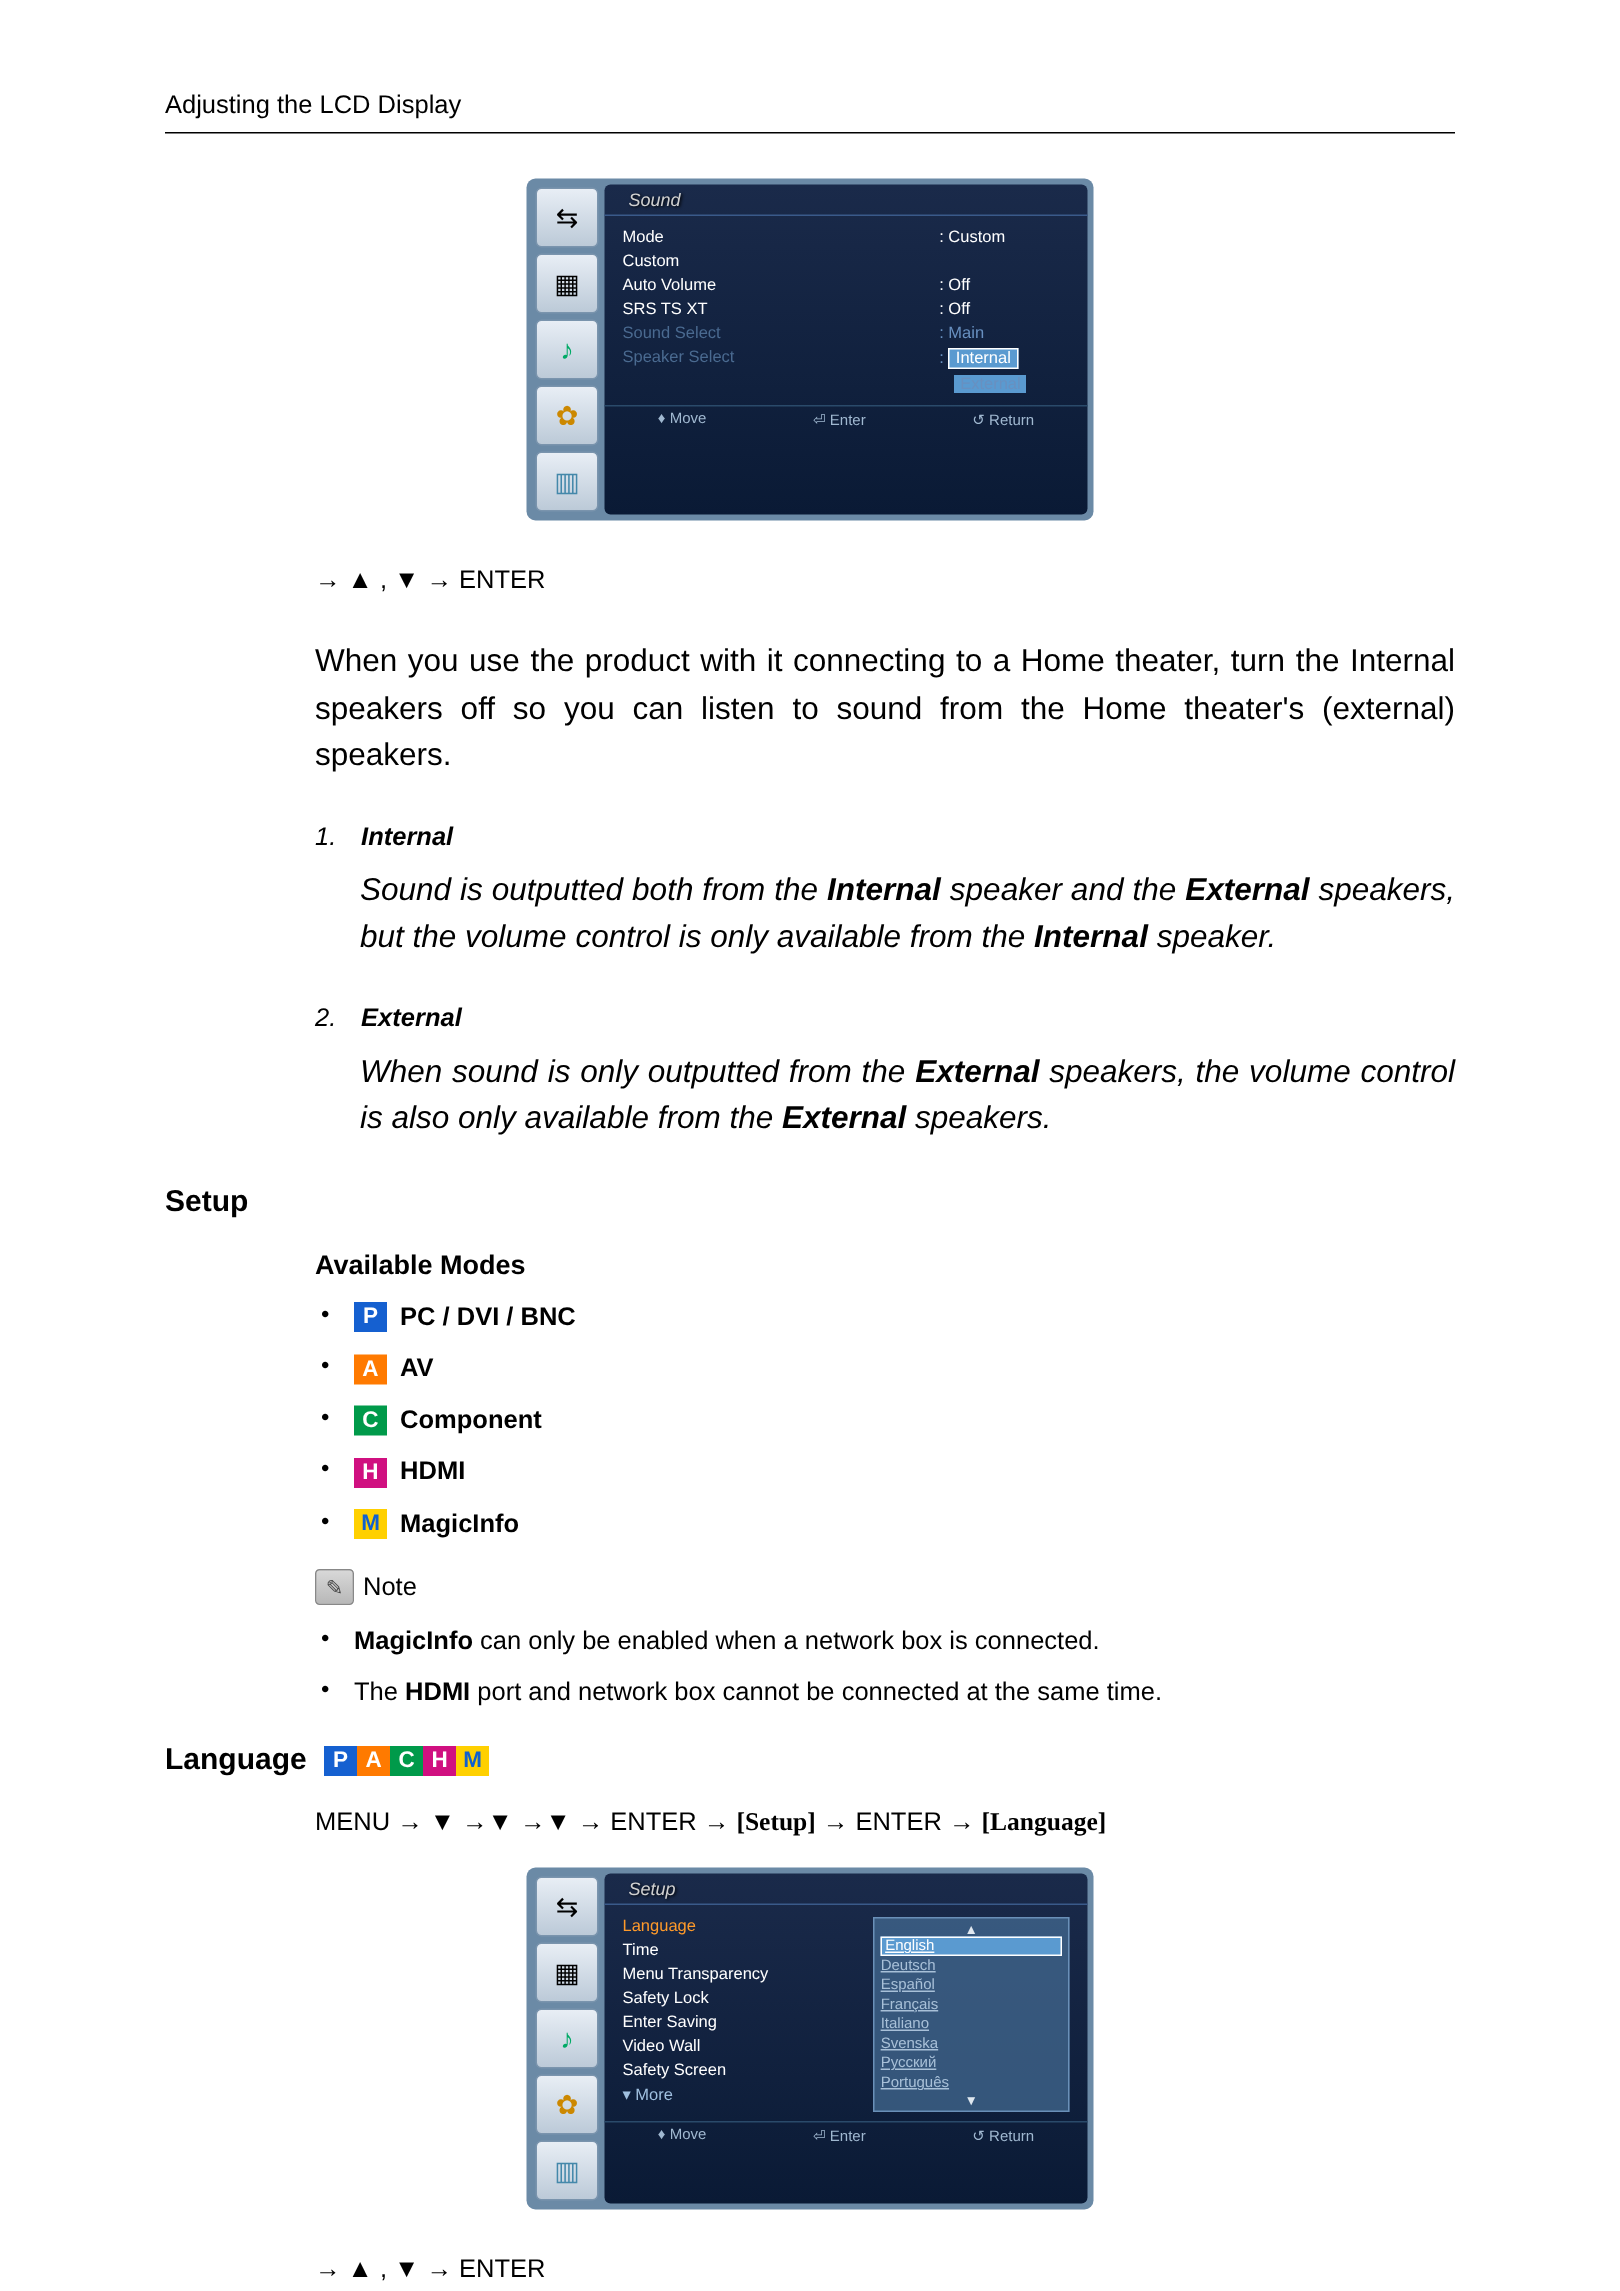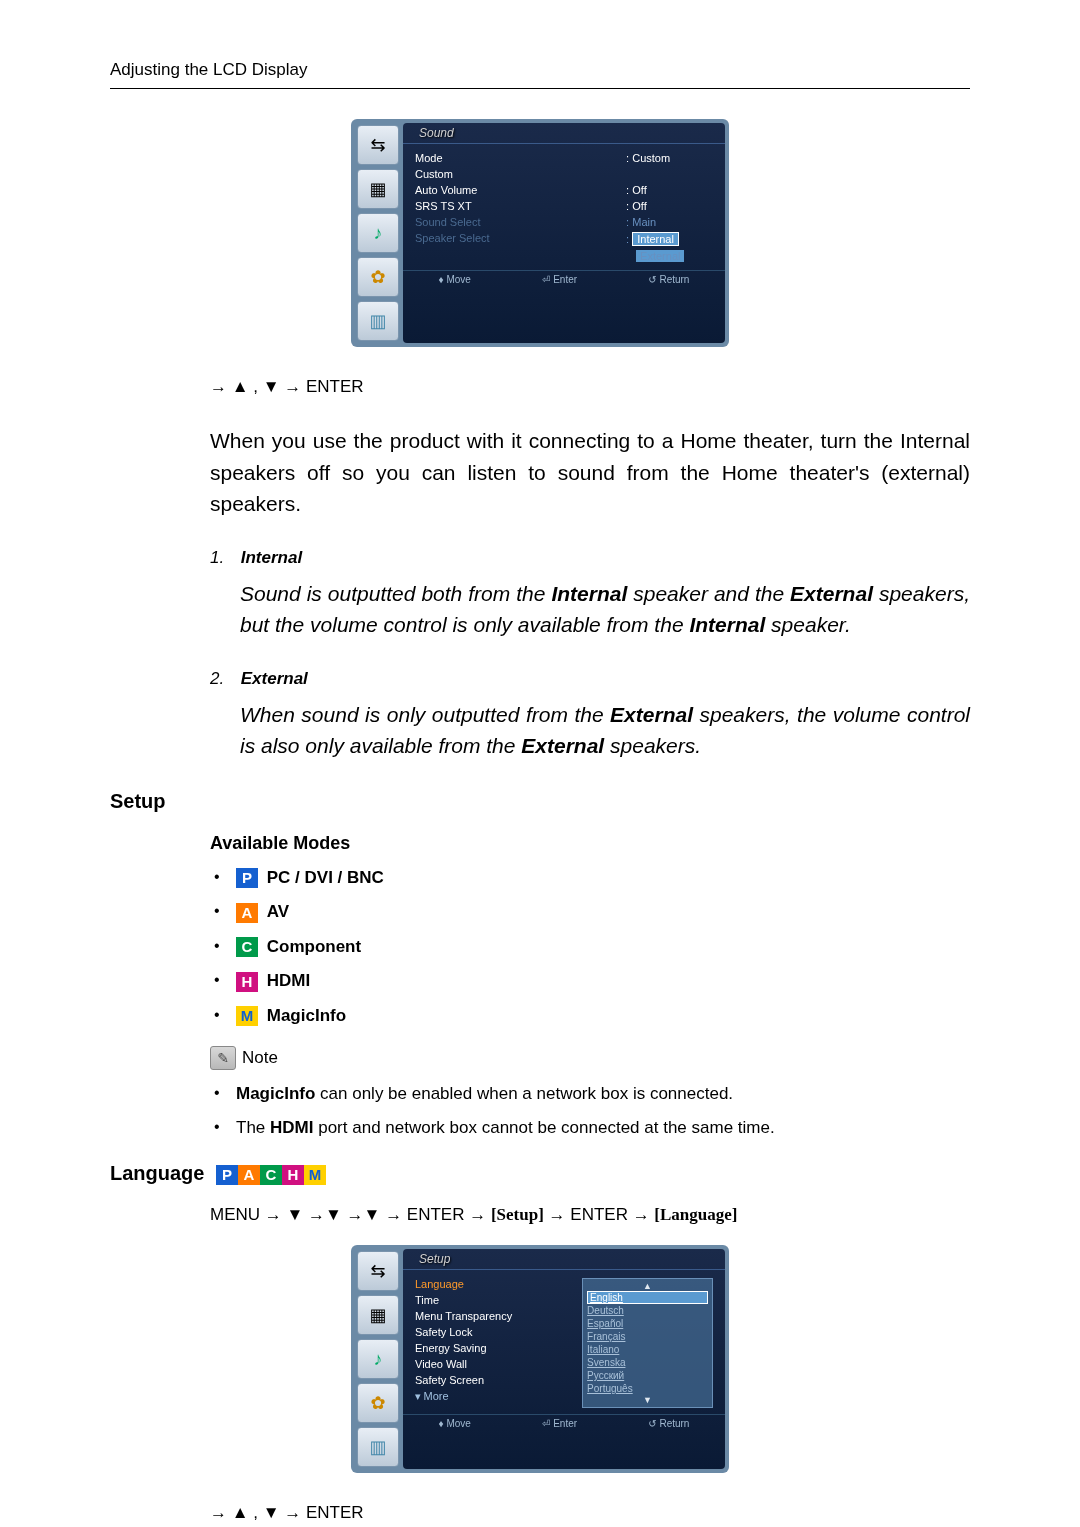--- a/index.html
+++ b/index.html
@@ -181,21 +181,21 @@
         <div class="osd-tab" style="color:#48a">▥</div>
       </div>
       <div class="osd-main">
         <div class="osd-title">Setup</div>
         <div class="osd-body">
           <div class="osd-col-left">
             <div class="osd-row" style="color:#ff9a2a">Language</div>
             <div class="osd-row active">Time</div>
             <div class="osd-row active">Menu Transparency</div>
             <div class="osd-row active">Safety Lock</div>
-            <div class="osd-row active">Energy Saving</div>
+            <div class="osd-row active">Enter Saving</div>
             <div class="osd-row active">Video Wall</div>
             <div class="osd-row active">Safety Screen</div>
             <div class="osd-row" style="color:#a0c0e0">▾ <span>More</span></div>
           </div>
           <div class="osd-col-right">
             <div class="osd-dropdown-box">
               <div class="osd-arrow">▲</div>
               <div class="osd-dropdown-row sel">English</div>
               <div class="osd-dropdown-row">Deutsch</div>
               <div class="osd-dropdown-row">Español</div>

